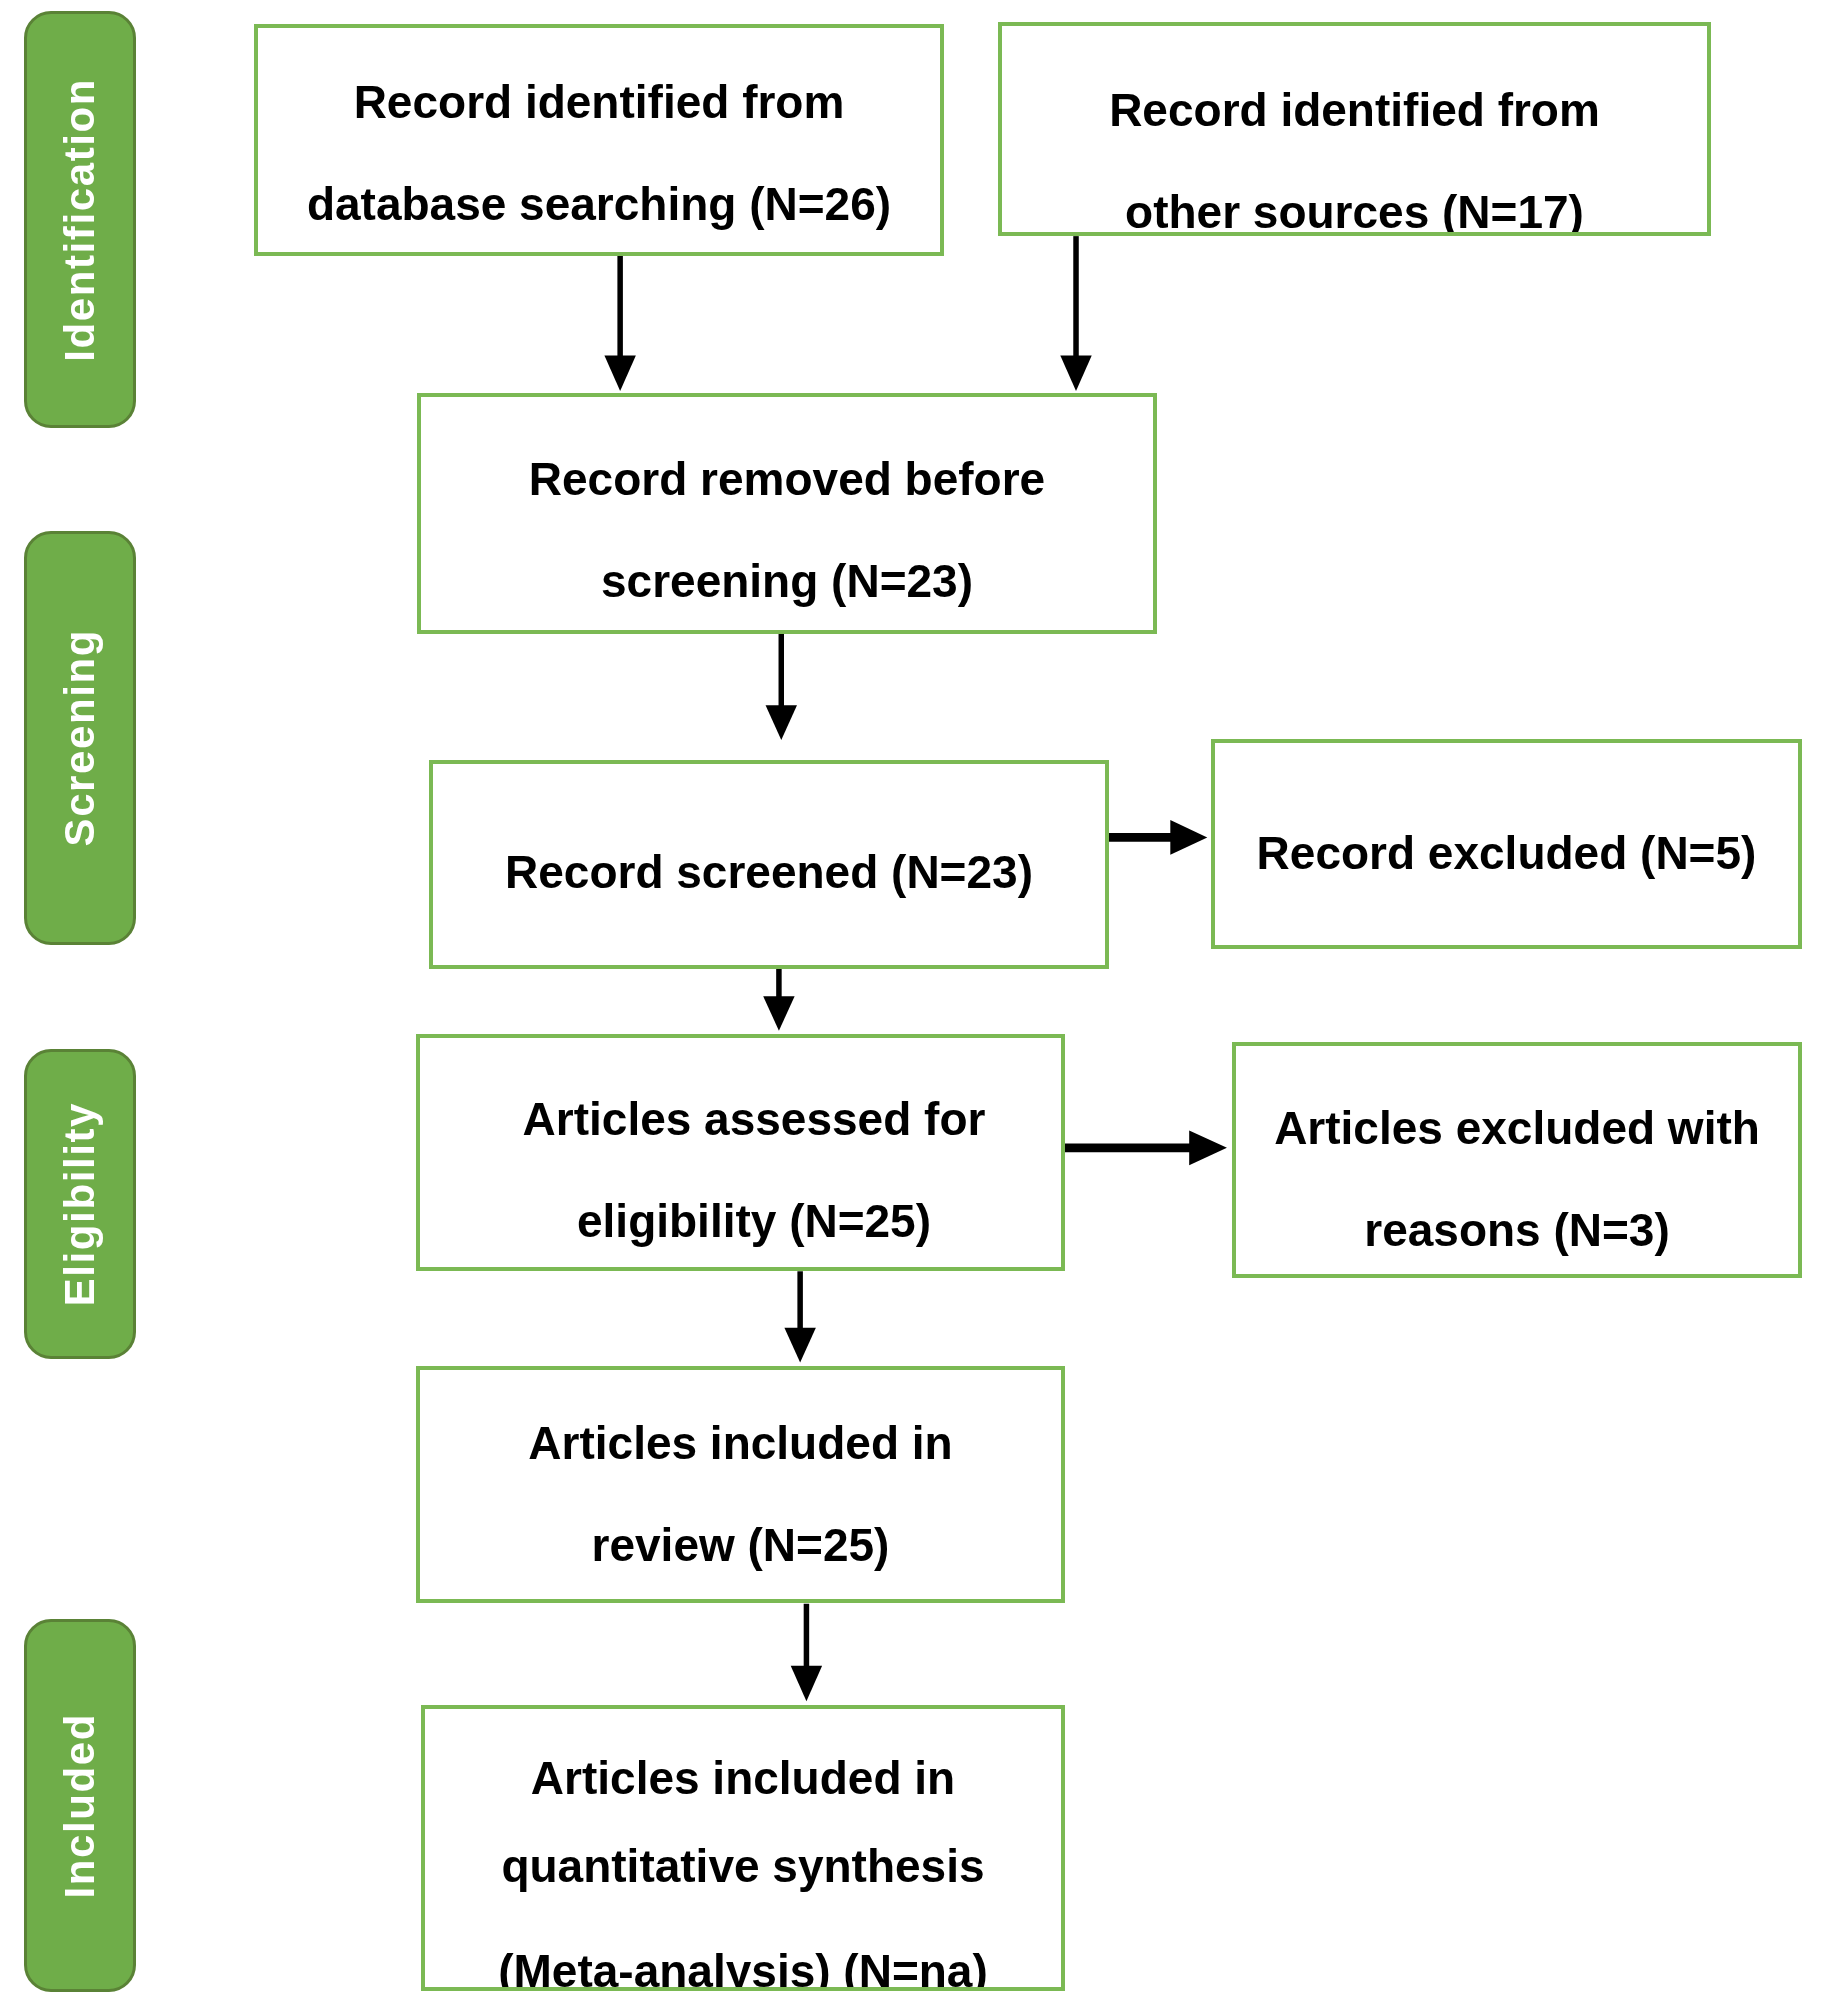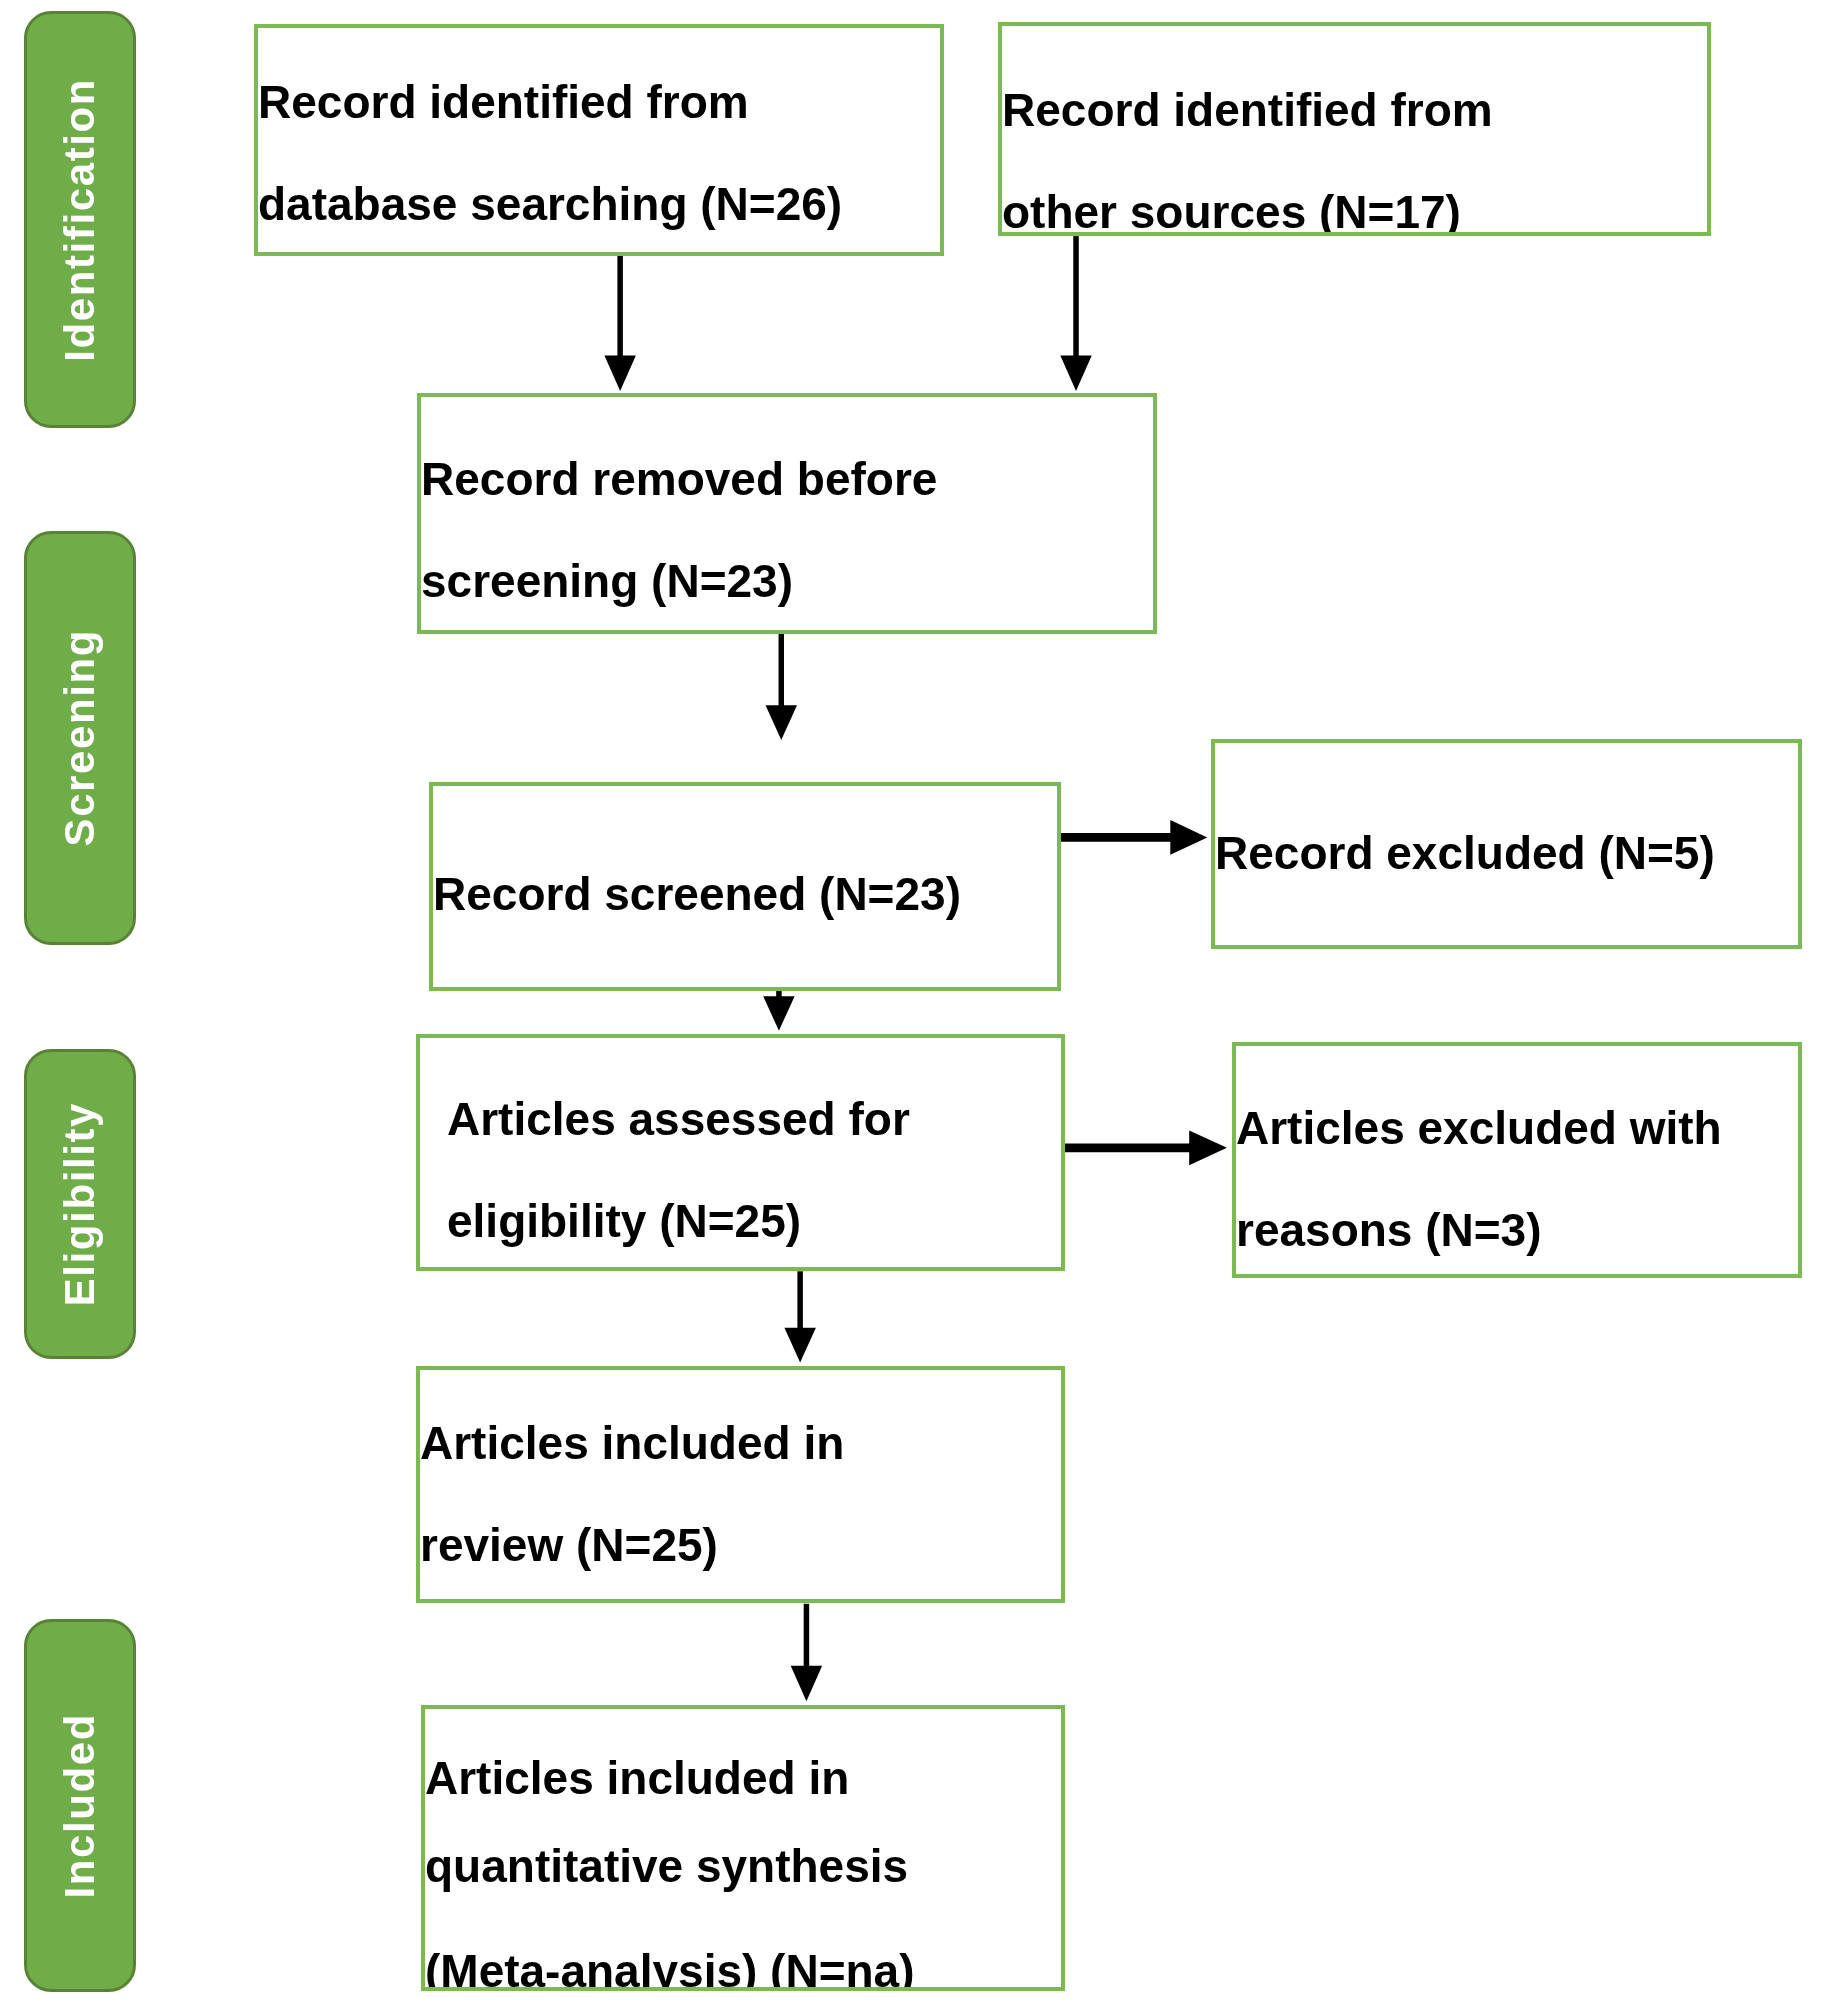--- a/index.html
+++ b/index.html
@@ -49,40 +49,40 @@
     white-space: nowrap;
   }
   .fbox {
     position: absolute;
     box-sizing: border-box;
     background: #ffffff;
     border: 4.7px solid var(--box-border, #7BB954);
     color: var(--box-text, #000000);
     font-weight: bold;
     font-size: 46px;
-    text-align: left;
+    text-align: center;
     overflow: hidden;
   }
   .fbox .bline {
     line-height: 102px;
     white-space: nowrap;
   }
   .fbox.tight .bline { line-height: 88px; }
   .fbox .gap-before { margin-top: 17.3px; }
 
   
   #stage-identification { top: 11px;   height: 417px; }
   #stage-screening      { top: 531px;  height: 414px; }
   #stage-eligibility    { top: 1049px; height: 310px; }
   #stage-included       { top: 1619px; height: 373px; }
 
   #box-database         { left: 254px;  top: 23.6px;   width: 690px; height: 232px; padding-top: 23.6px; }
   #box-other-sources    { left: 998px; top: 22px;   width: 713px; height: 214px; padding-top: 33px; }
   #box-removed          { left: 417px;  top: 393px;  width: 740px; height: 241px; padding-top: 31px; }
-  #box-screened         { left: 429px;  top: 782px;  width: 632px; height: 209px; padding-top: 57px; }
+  #box-screened         { left: 429px;  top: 760px;  width: 680px; height: 209px; padding-top: 57px; }
   #box-excluded         { left: 1211px; top: 739px;  width: 591px; height: 210px; padding-top: 59px; }
   #box-assessed         { left: 416px;  top: 1034px; width: 649px; height: 237px; padding-top: 30px; padding-left: 27px; }
   #box-excluded-reasons { left: 1232px; top: 1042px; width: 570px; height: 236px; padding-top: 31px; }
   #box-included-review  { left: 416px;  top: 1366px; width: 649px; height: 237px; padding-top: 22px; }
   #box-quantitative     { left: 421px;  top: 1705px; width: 644px; height: 286px; padding-top: 25px; }
 </style>
 </head>
 <body>
 
 <div class="canvas">

